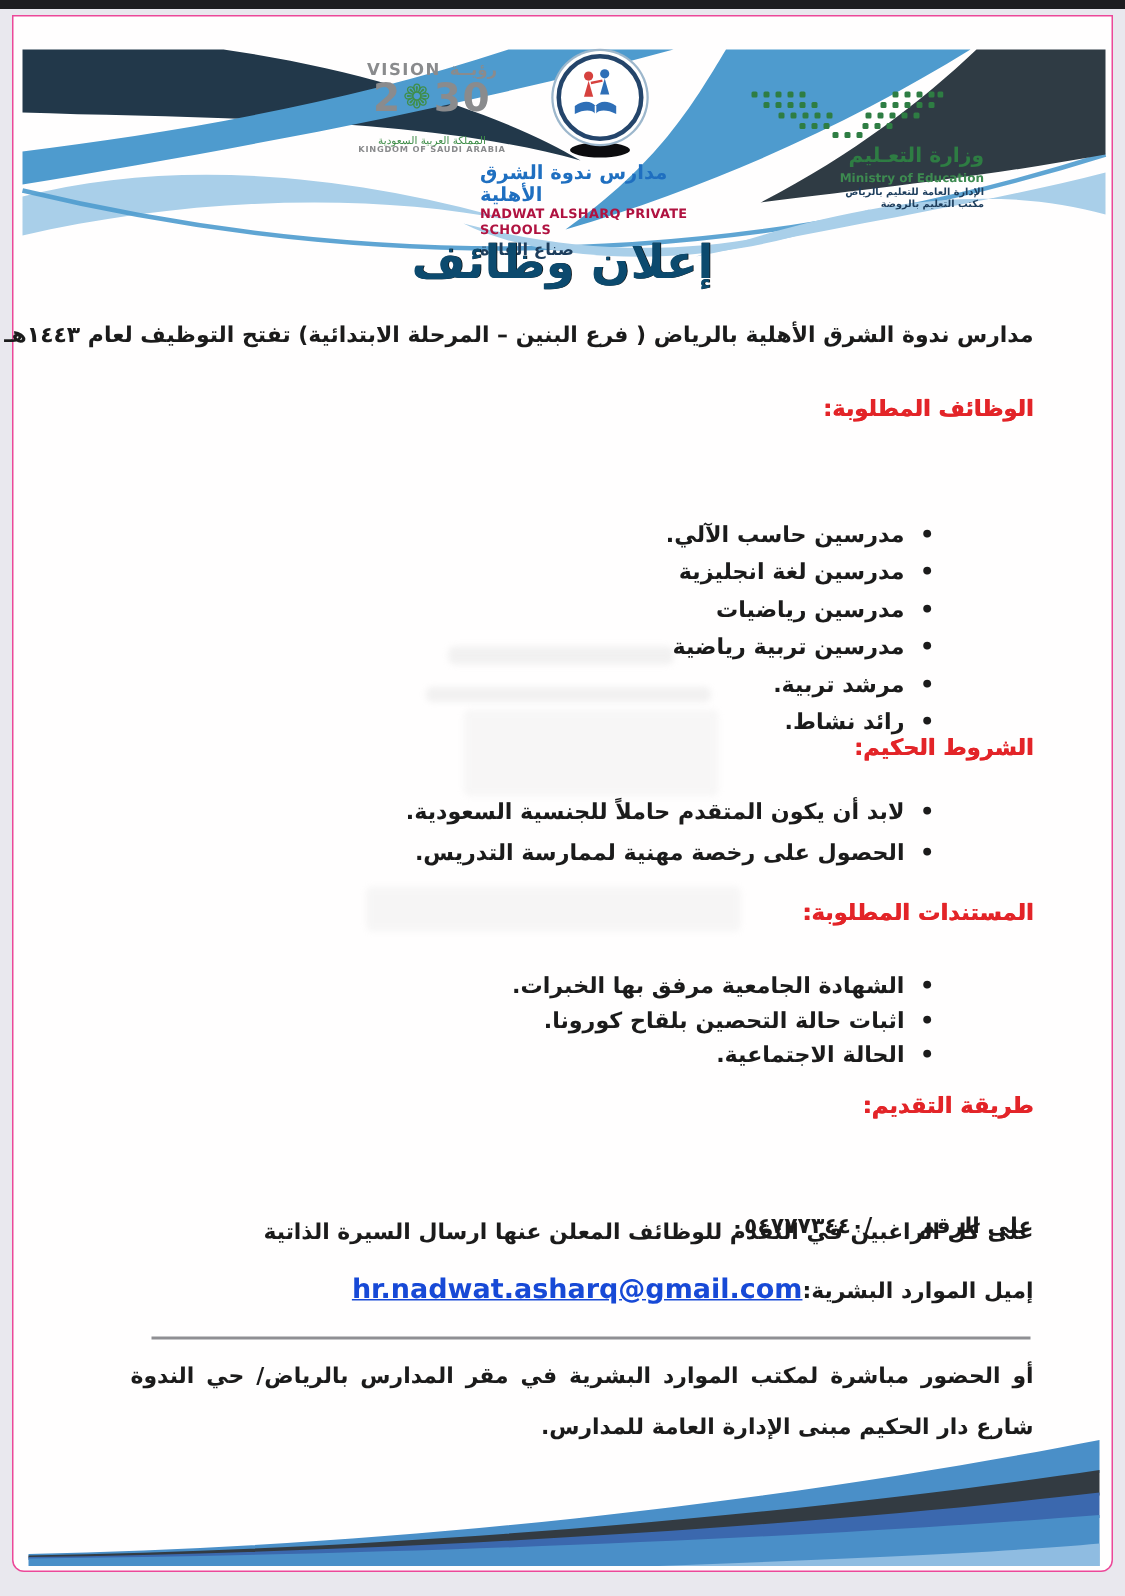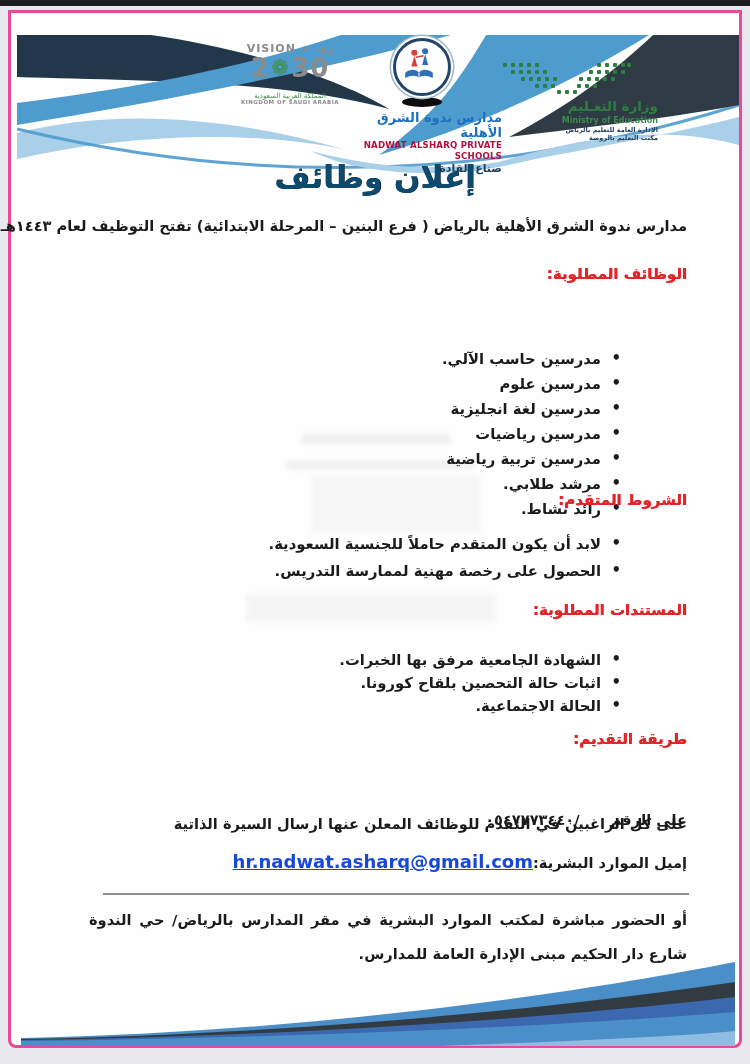--- a/index.html
+++ b/index.html
@@ -4,36 +4,36 @@
 <style>
   html,body{margin:0;padding:0;}
   body{
     width:750px;height:1064px;position:relative;overflow:hidden;
     background:#e9e8ee;
     font-family:"DejaVu Sans","Liberation Sans",sans-serif;
   }
   .topbar{position:absolute;top:0;left:0;width:750px;height:6px;background:#1d1d20;}
   .page{
     position:absolute;left:8px;top:10px;width:734px;height:1038px;
-    background:#fffefe;border:3px solid #ec4899;box-sizing:border-box;
+    background:#fffefe;border:1px solid #ec4899;box-sizing:border-box;
     border-radius:0 0 8px 8px;
   }
   .abs{position:absolute;}
   
   .header-svg{position:absolute;top:20px;left:0;width:734px;height:150px;}
   .bottom-svg{position:absolute;top:945px;left:0;width:734px;height:88px;}
   
   .vision{left:224px;top:30px;width:110px;text-align:center;color:#8a8b8d;line-height:1;}
   .vision .v-row1{font-size:11px;font-weight:bold;letter-spacing:1px;display:flex;justify-content:center;gap:6px;align-items:baseline;}
   .vision .v-year{font-size:26px;font-weight:900;letter-spacing:1px;display:flex;justify-content:center;align-items:center;gap:1px;margin-top:1px;}
   .vision .v-emblem{color:#3f8e49;font-size:22px;line-height:22px;}
   .vision .v-ar{font-size:7px;color:#3f8e49;font-weight:normal;margin-top:12px;}
   .vision .v-en{font-size:5.5px;color:#8a8b8d;font-weight:bold;letter-spacing:.5px;}
 
-  .school{left:331px;top:25px;width:160px;text-align:right;}
+  .school{left:311px;top:25px;width:160px;text-align:left;}
   .school .ring{
     width:52px;height:52px;border-radius:50%;margin:0 auto;background:#fff;
     border:3px solid #24456b;box-shadow:0 0 0 2px #fff,0 0 0 3.5px #8fا؛ ;
     box-shadow:0 0 0 2px #fff,0 0 0 3.5px #9db7cc;position:relative;
   }
   .school .base{width:40px;height:10px;border-radius:50%;background:#0c0c0e;margin:1px auto 3px;}
   .school .s-ar{color:#1f6fc0;font-weight:900;font-size:13px;line-height:15px;}
   .school .s-en{color:#b01240;font-weight:900;font-size:8.6px;line-height:11px;letter-spacing:.2px;}
   .school .s-slogan{color:#1d3d5c;font-weight:900;font-size:11px;line-height:13px;}
 
@@ -175,29 +175,28 @@
   <div class="abs intro rtl">مدارس ندوة الشرق الأهلية بالرياض ( فرع البنين – المرحلة الابتدائية) تفتح التوظيف لعام ١٤٤٣هـ</div>
 
   <div class="abs smudge" style="left:290px;top:420px;width:150px;height:12px;"></div>
   <div class="abs smudge" style="left:275px;top:447px;width:190px;height:10px;"></div>
   <div class="abs smudge" style="left:300px;top:462px;width:170px;height:58px;opacity:.2;"></div>
   <div class="abs smudge" style="left:235px;top:580px;width:250px;height:30px;opacity:.22;"></div>
 
   <div class="abs redhead rtl" style="top:252px;">الوظائف المطلوبة:</div>
   <ul class="abs rtl blist jobs-list" style="top:293px;margin-top:40px;">
     <li>مدرسين حاسب الآلي.</li>
-    <li>مدرسين علوم</li>
     <li>مدرسين لغة انجليزية</li>
     <li>مدرسين رياضيات</li>
     <li>مدرسين تربية رياضية</li>
-    <li>مرشد طلابي.</li>
+    <li>مرشد تربية.</li>
     <li>رائد نشاط.</li>
   </ul>
 
-  <div class="abs redhead rtl" style="top:478px;">الشروط المتقدم:</div>
+  <div class="abs redhead rtl" style="top:478px;">الشروط الحكيم:</div>
   <ul class="abs rtl blist cond-list" style="top:517px;">
     <li>لابد أن يكون المتقدم حاملاً للجنسية السعودية.</li>
     <li>الحصول على رخصة مهنية لممارسة التدريس.</li>
   </ul>
 
   <div class="abs redhead rtl" style="top:588px;">المستندات المطلوبة:</div>
   <ul class="abs rtl blist docs-list" style="top:635px;">
     <li>الشهادة الجامعية مرفق بها الخبرات.</li>
     <li>اثبات حالة التحصين بلقاح كورونا.</li>
     <li>الحالة الاجتماعية.</li>

